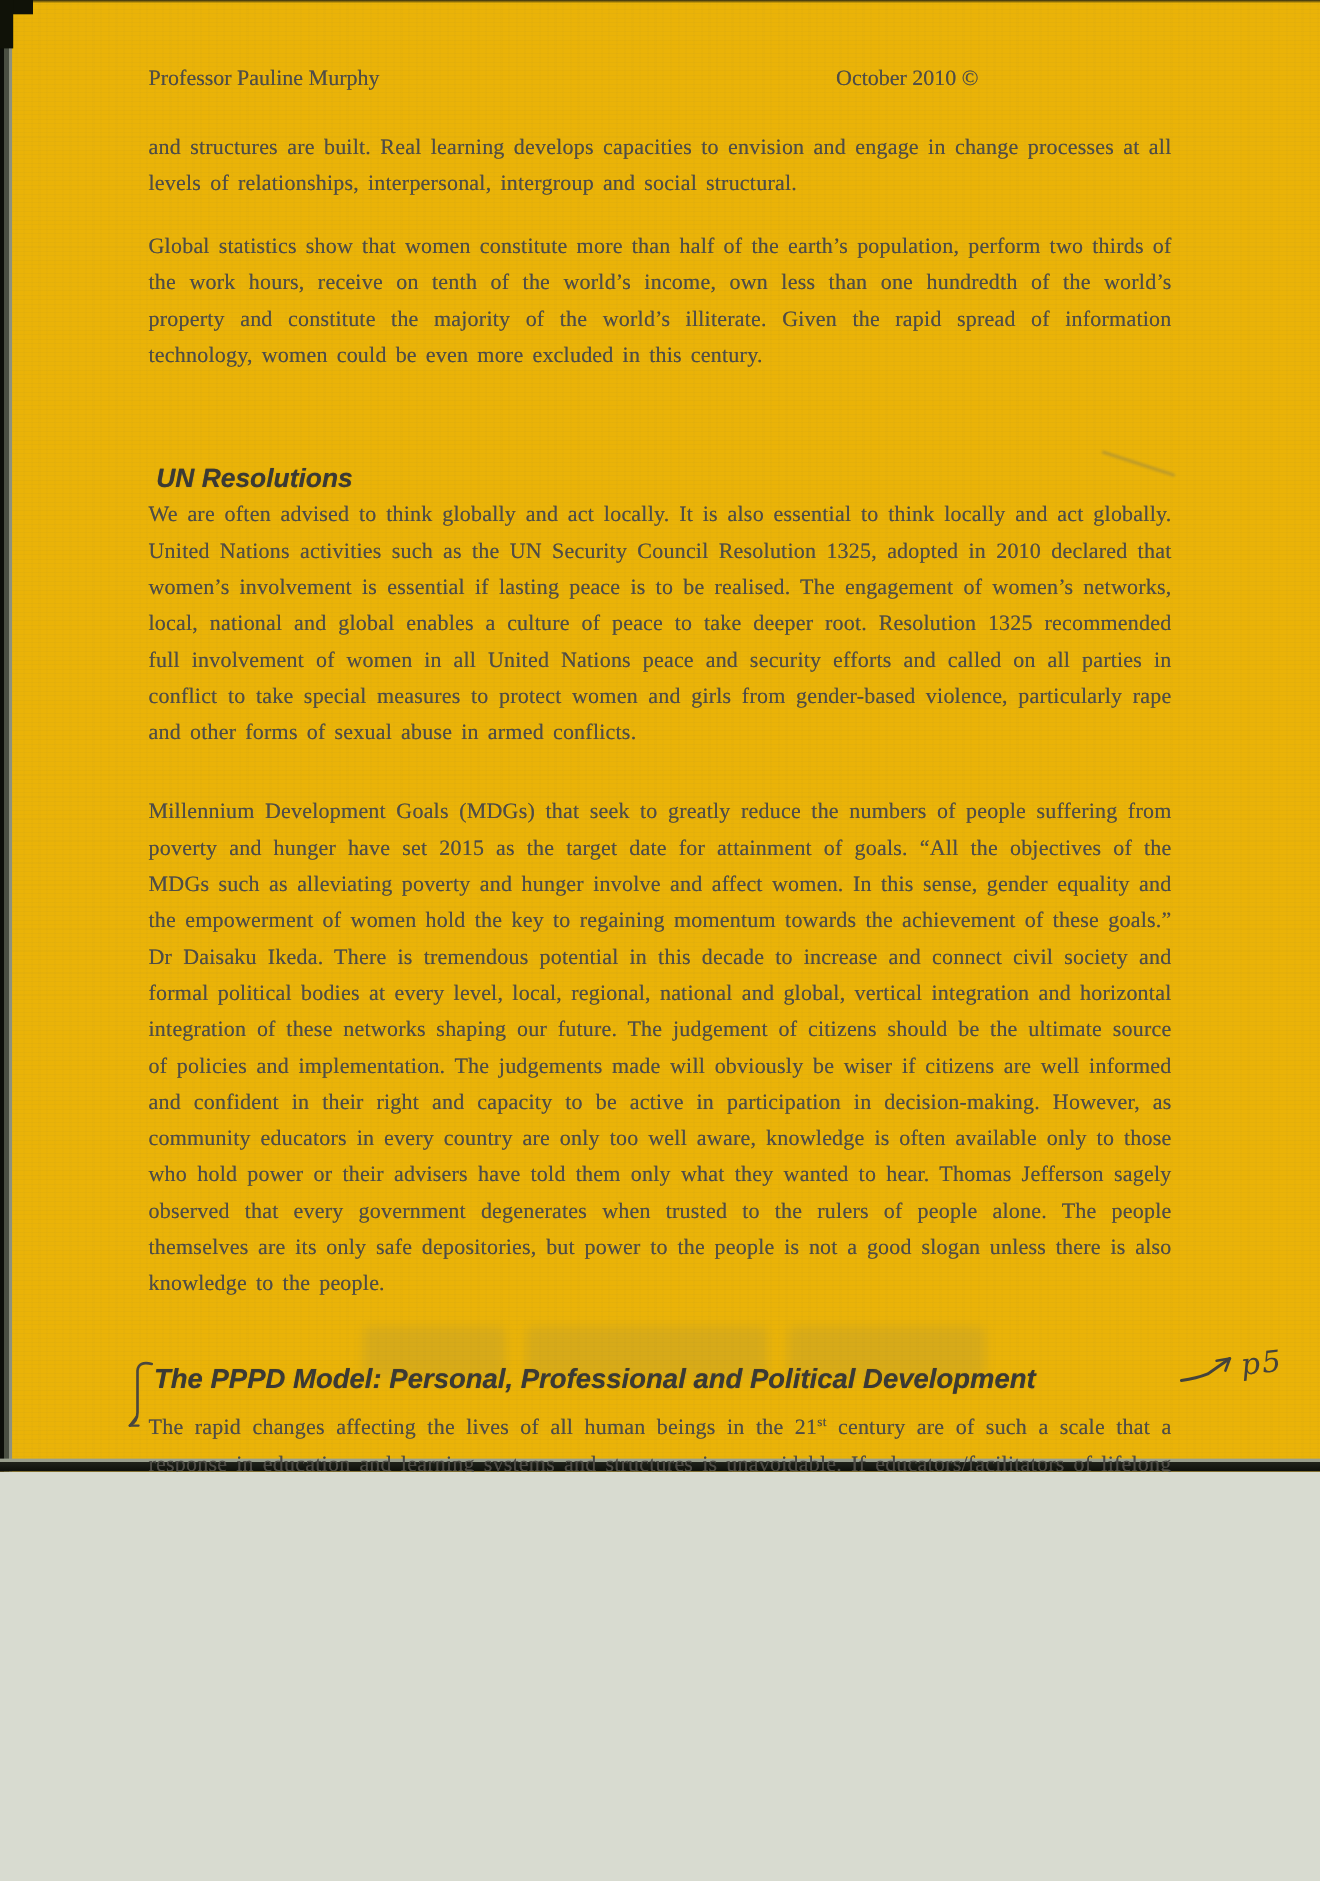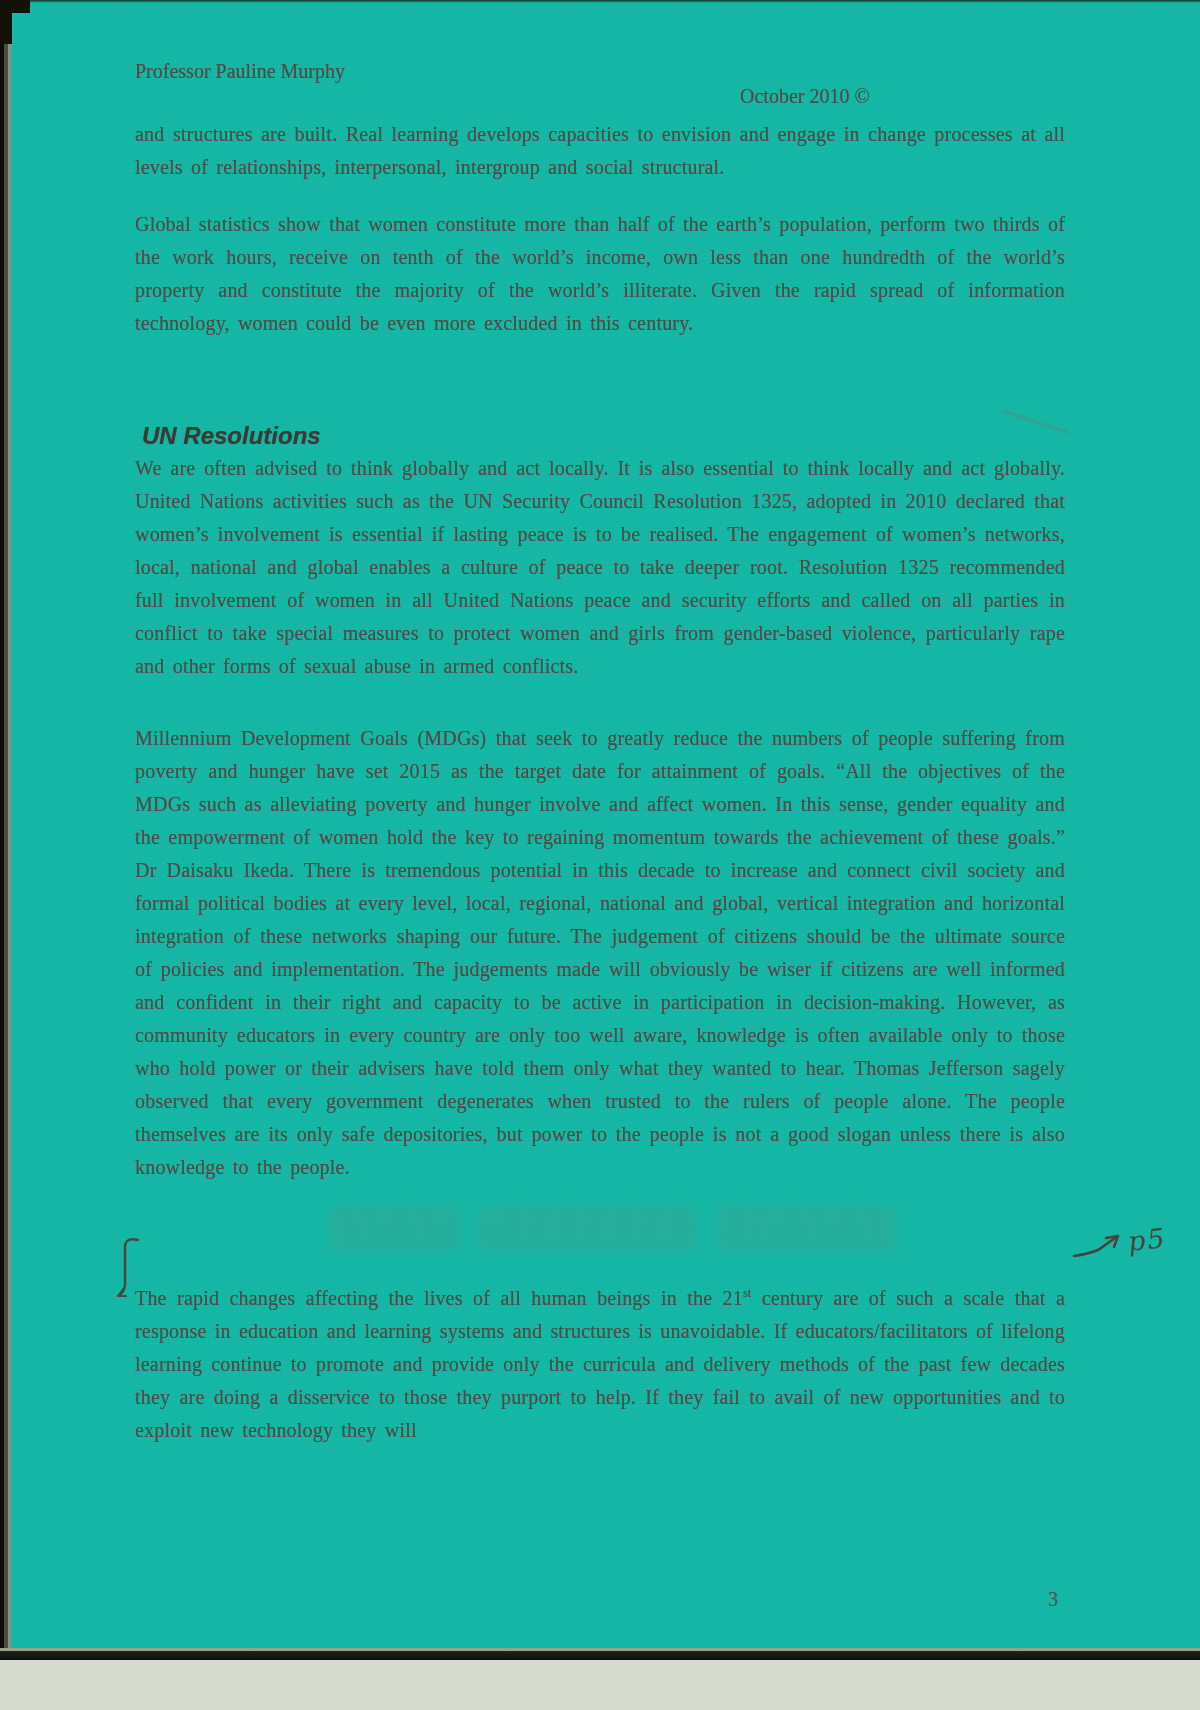--- a/index.html
+++ b/index.html
@@ -1,19 +1,19 @@
 <!DOCTYPE html>
 <html><head>
 <meta charset="utf-8">
 <style>
   html,body{margin:0;padding:0;background:#d8dbd0;}
   .page{
     position:relative;
-    width:1200px;height:1660px;
-    background:#14b8a6;
+    width:1200px;height:1338px;
+    background:#eab308;
     overflow:hidden;
     font-family:"Liberation Serif", serif;
     color:#4c4a44;
   }
   
   .page::before{
     content:"";position:absolute;inset:0;
     background:
       repeating-linear-gradient(180deg, rgba(90,95,80,0.035) 0 1px, rgba(0,0,0,0) 1px 4px),
       repeating-linear-gradient(90deg, rgba(90,95,80,0.02) 0 2px, rgba(0,0,0,0) 2px 7px);
@@ -40,21 +40,21 @@
     letter-spacing:0.2px;word-spacing:3px;
     text-align:justify;
     color:#4f4d47;
     text-shadow:0 0 0.6px rgba(79,77,71,0.65);
   }
   .header-line{
     position:absolute;top:60px;left:135px;right:135px;
     font-size:20px;color:#4f4d47;
     text-shadow:0 0 0.6px rgba(79,77,71,0.65);
   }
-  .header-right{position:absolute;left:605px;top:0;margin-top:25px;}
+  .header-right{position:absolute;left:625px;top:0;}
   .doc-heading{
     position:absolute;
     font-family:"Liberation Sans", sans-serif;
     font-weight:bold;font-style:italic;
     color:#3b3a34;
     text-shadow:0 0 0.7px rgba(60,58,52,0.7);
     white-space:nowrap;
   }
   .annotation{
     position:absolute;
@@ -118,20 +118,21 @@
 
   <p class="scan-text" style="left:135px;top:452px;width:930px;margin:0;">We are often advised to think globally and act locally.  It is also essential to think locally and act globally.  United Nations activities such as the UN Security Council Resolution 1325, adopted in 2010 declared that women’s involvement is essential if lasting peace is to be realised.  The engagement of women’s networks, local, national and global enables a culture of peace to take deeper root.  Resolution 1325 recommended full involvement of women in all United Nations peace and security efforts and called on all parties in conflict to take special measures to protect women and girls from gender-based violence, particularly rape and other forms of sexual abuse in armed conflicts.</p>
 
   <p class="scan-text" style="left:135px;top:722px;width:930px;margin:0;">Millennium Development Goals (MDGs) that seek to greatly reduce the numbers of people suffering from poverty and hunger have set 2015 as the target date for attainment of goals.  “All the objectives of the MDGs such as alleviating poverty and hunger involve and affect women.  In this sense, gender equality and the empowerment of women hold the key to regaining momentum towards the achievement of these goals.” Dr Daisaku Ikeda. There is tremendous potential in this decade to increase and connect civil society and formal political bodies at every level, local, regional, national and global, vertical integration and horizontal integration of these networks shaping our future.  The judgement of citizens should be the ultimate source of policies and implementation.  The judgements made will obviously be wiser if citizens are well informed and confident in their right and capacity to be active in participation in decision-making.  However, as community educators in every country are only too well aware, knowledge is often available only to those who hold power or their advisers have told them only what they wanted to hear.  Thomas Jefferson sagely observed that every government degenerates when trusted to the rulers of people alone.  The people themselves are its only safe depositories, but power to the people is not a good slogan unless there is also knowledge to the people.</p>
 
   <svg class="hand-bracket" width="26" height="64" viewBox="0 0 26 64">
     <path d="M22,4 Q10,1 9,10 L9,48 Q9,56 2,60" fill="none" stroke="#4a473e" stroke-width="2.4" stroke-linecap="round"></path>
     <path d="M2,60 L8,52 M2,60 L10,60" fill="none" stroke="#4a473e" stroke-width="2" stroke-linecap="round"></path>
   </svg>
 
+  <h2 class="doc-heading" style="left:140px;top:1240px;font-size:25px;margin:0;">The PPPD Model: Personal, Professional and Political Development</h2>
 
   <span class="annotation" style="left:1072px;top:1224px;">
     <svg class="hand-arrow" width="56" height="34" viewBox="0 0 56 34">
       <path d="M2,28 Q16,26 26,22 L46,8" fill="none" stroke="#45433b" stroke-width="2.6" stroke-linecap="round"></path>
       <path d="M46,8 L34,10 M46,8 L42,19" fill="none" stroke="#45433b" stroke-width="2.4" stroke-linecap="round"></path>
     </svg><span class="p5">p5</span>
   </span>
 
   <p class="scan-text" style="left:135px;top:1282px;width:930px;margin:0;"><span>The rapid changes affecting the lives of all human beings in the 21</span><sup class="st">st</sup><span> century are of such a scale that a response in education and learning systems and structures is unavoidable.  If educators/facilitators of lifelong learning continue to promote and provide only the curricula and delivery methods of the past few decades they are doing a disservice to those they purport to help.  If they fail to avail of new opportunities and to exploit new technology they will</span></p>
 

